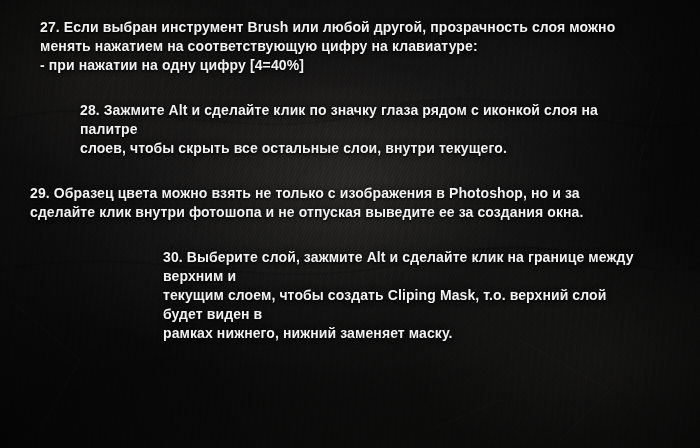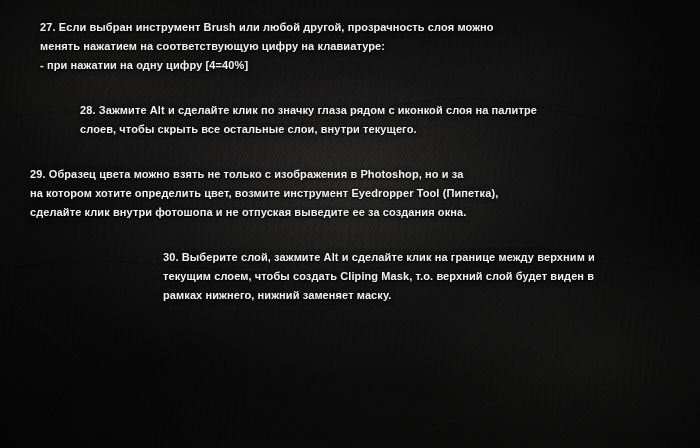--- a/index.html
+++ b/index.html
@@ -57,21 +57,21 @@
 
   #tips {
     position: relative;
     z-index: 3;
     padding: 18px 18px 10px 18px;
     box-sizing: border-box;
   }
 
   .tip {
     color: #f2f2f2;
-    font-size: 11px;
+    font-size: 14px;
     line-height: 19px;
     font-weight: bold;
     letter-spacing: 0.1px;
     text-shadow: 0 1px 2px rgba(0,0,0,0.95), 0 0 6px rgba(0,0,0,0.8);
     margin: 0 0 21px 0;
   }
   .tip p {
     margin: 0;
   }
 
@@ -119,21 +119,20 @@
       <p>- при нажатии на одну цифру [4=40%]</p>
     </div>
 
     <div class="tip tip-28 indent-1">
       <p>28. Зажмите Alt и сделайте клик по значку глаза рядом с иконкой слоя на палитре</p>
       <p>слоев, чтобы скрыть все остальные слои, внутри текущего.</p>
     </div>
 
     <div class="tip tip-29 indent-2">
       <p>29. Образец цвета можно взять не только с изображения в Photoshop, но и за</p>
-      <p>на котором хотите определить цвет, возмите инструмент Eyedropper Tool (Пипетка),</p>
       <p>сделайте клик внутри фотошопа и не отпуская выведите ее за создания окна.</p>
     </div>
 
     <div class="tip tip-30 indent-3">
       <p>30. Выберите слой, зажмите Alt и сделайте клик на границе между верхним и</p>
       <p>текущим слоем, чтобы создать Cliping Mask, т.о. верхний слой будет виден в</p>
       <p>рамках нижнего, нижний заменяет маску.</p>
     </div>
 
 

